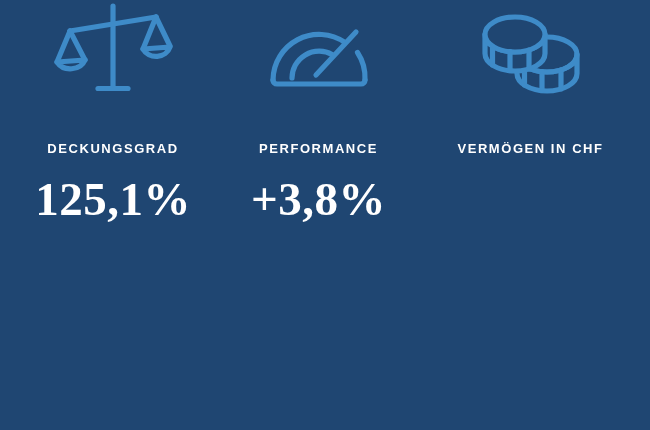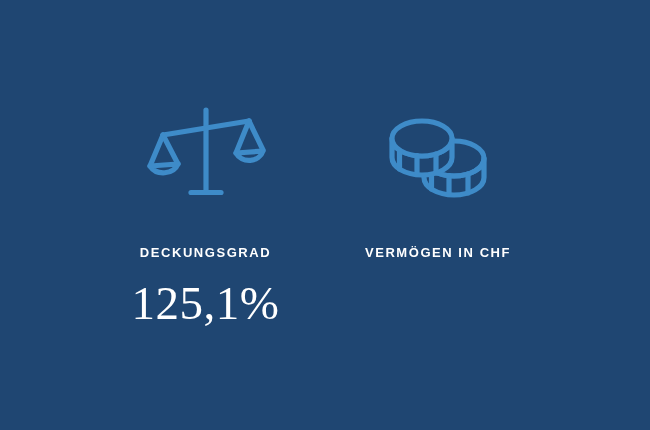--- a/index.html
+++ b/index.html
@@ -18,21 +18,20 @@
   #stats-panel {
     width: 650px;
     height: 430px;
     background: #1f4672;
     position: relative;
     display: flex;
     flex-direction: row;
     align-items: flex-start;
     justify-content: center;
     box-sizing: border-box;
-    padding-top: 104px;
   }
 
   .stat-card {
     display: flex;
     flex-direction: column;
     align-items: center;
     box-sizing: border-box;
   }
 
   
@@ -60,21 +59,21 @@
     text-transform: uppercase;
     white-space: nowrap;
     line-height: 1;
     margin-top: 46px;
   }
 
   .stat-value {
     color: #ffffff;
     font-family: "Liberation Serif", serif;
     font-size: 47px;
-    font-weight: normal;
+    font-weight: bold;
     line-height: 1;
     white-space: nowrap;
     margin-top: 21px;
     letter-spacing: 0.5px;
   }
 </style>
 </head>
 <body>
 
 <div id="stats-panel">
@@ -95,20 +94,38 @@
 
         <path d="M102 17 L89 49"></path>
         <path d="M102 17 L116 46"></path>
         <path d="M89 49 a14.5 13 0 0 0 27 -2 Z"></path>
       </svg>
     </div>
     <div class="stat-label">DECKUNGSGRAD</div>
     <div class="stat-value">125,1%</div>
   </div>
 
+  <div class="stat-card" id="stat-card-performance">
+    <div class="stat-icon">
+      <svg width="110" height="96" viewBox="0 0 110 96" fill="none" stroke="#3e8bc8" stroke-width="5.2" stroke-linecap="round" stroke-linejoin="round">
+
+        <path d="M9 80 a4 4 0 0 0 4 4 L97 84 a4 4 0 0 0 4 -4"></path>
+
+        <path d="M9 80 A46 46 0 0 1 81 42.5"></path>
+
+        <path d="M93.5 52.5 A46 46 0 0 1 101 80"></path>
+
+        <path d="M28 78 A27 27 0 0 1 68 54.5"></path>
+
+        <line x1="92" y1="32" x2="52" y2="75"></line>
+      </svg>
+    </div>
+    <div class="stat-label">PERFORMANCE</div>
+    <div class="stat-value">+3,8%</div>
+  </div>
 
   <div class="stat-card" id="stat-card-vermoegen">
     <div class="stat-icon">
       <svg width="116" height="96" viewBox="0 0 116 96" fill="none" stroke="#3e8bc8" stroke-width="5.2" stroke-linecap="round" stroke-linejoin="round">
 
         <path d="M44 54.5 A30 17.5 0 0 0 104 54.5 L104 73.5 A30 17.5 0 0 1 44 73.5 Z"></path>
 
         <ellipse cx="74" cy="54.5" rx="30" ry="17.5"></ellipse>
 
         <line x1="51.5" y1="66.5" x2="51.5" y2="85"></line>

